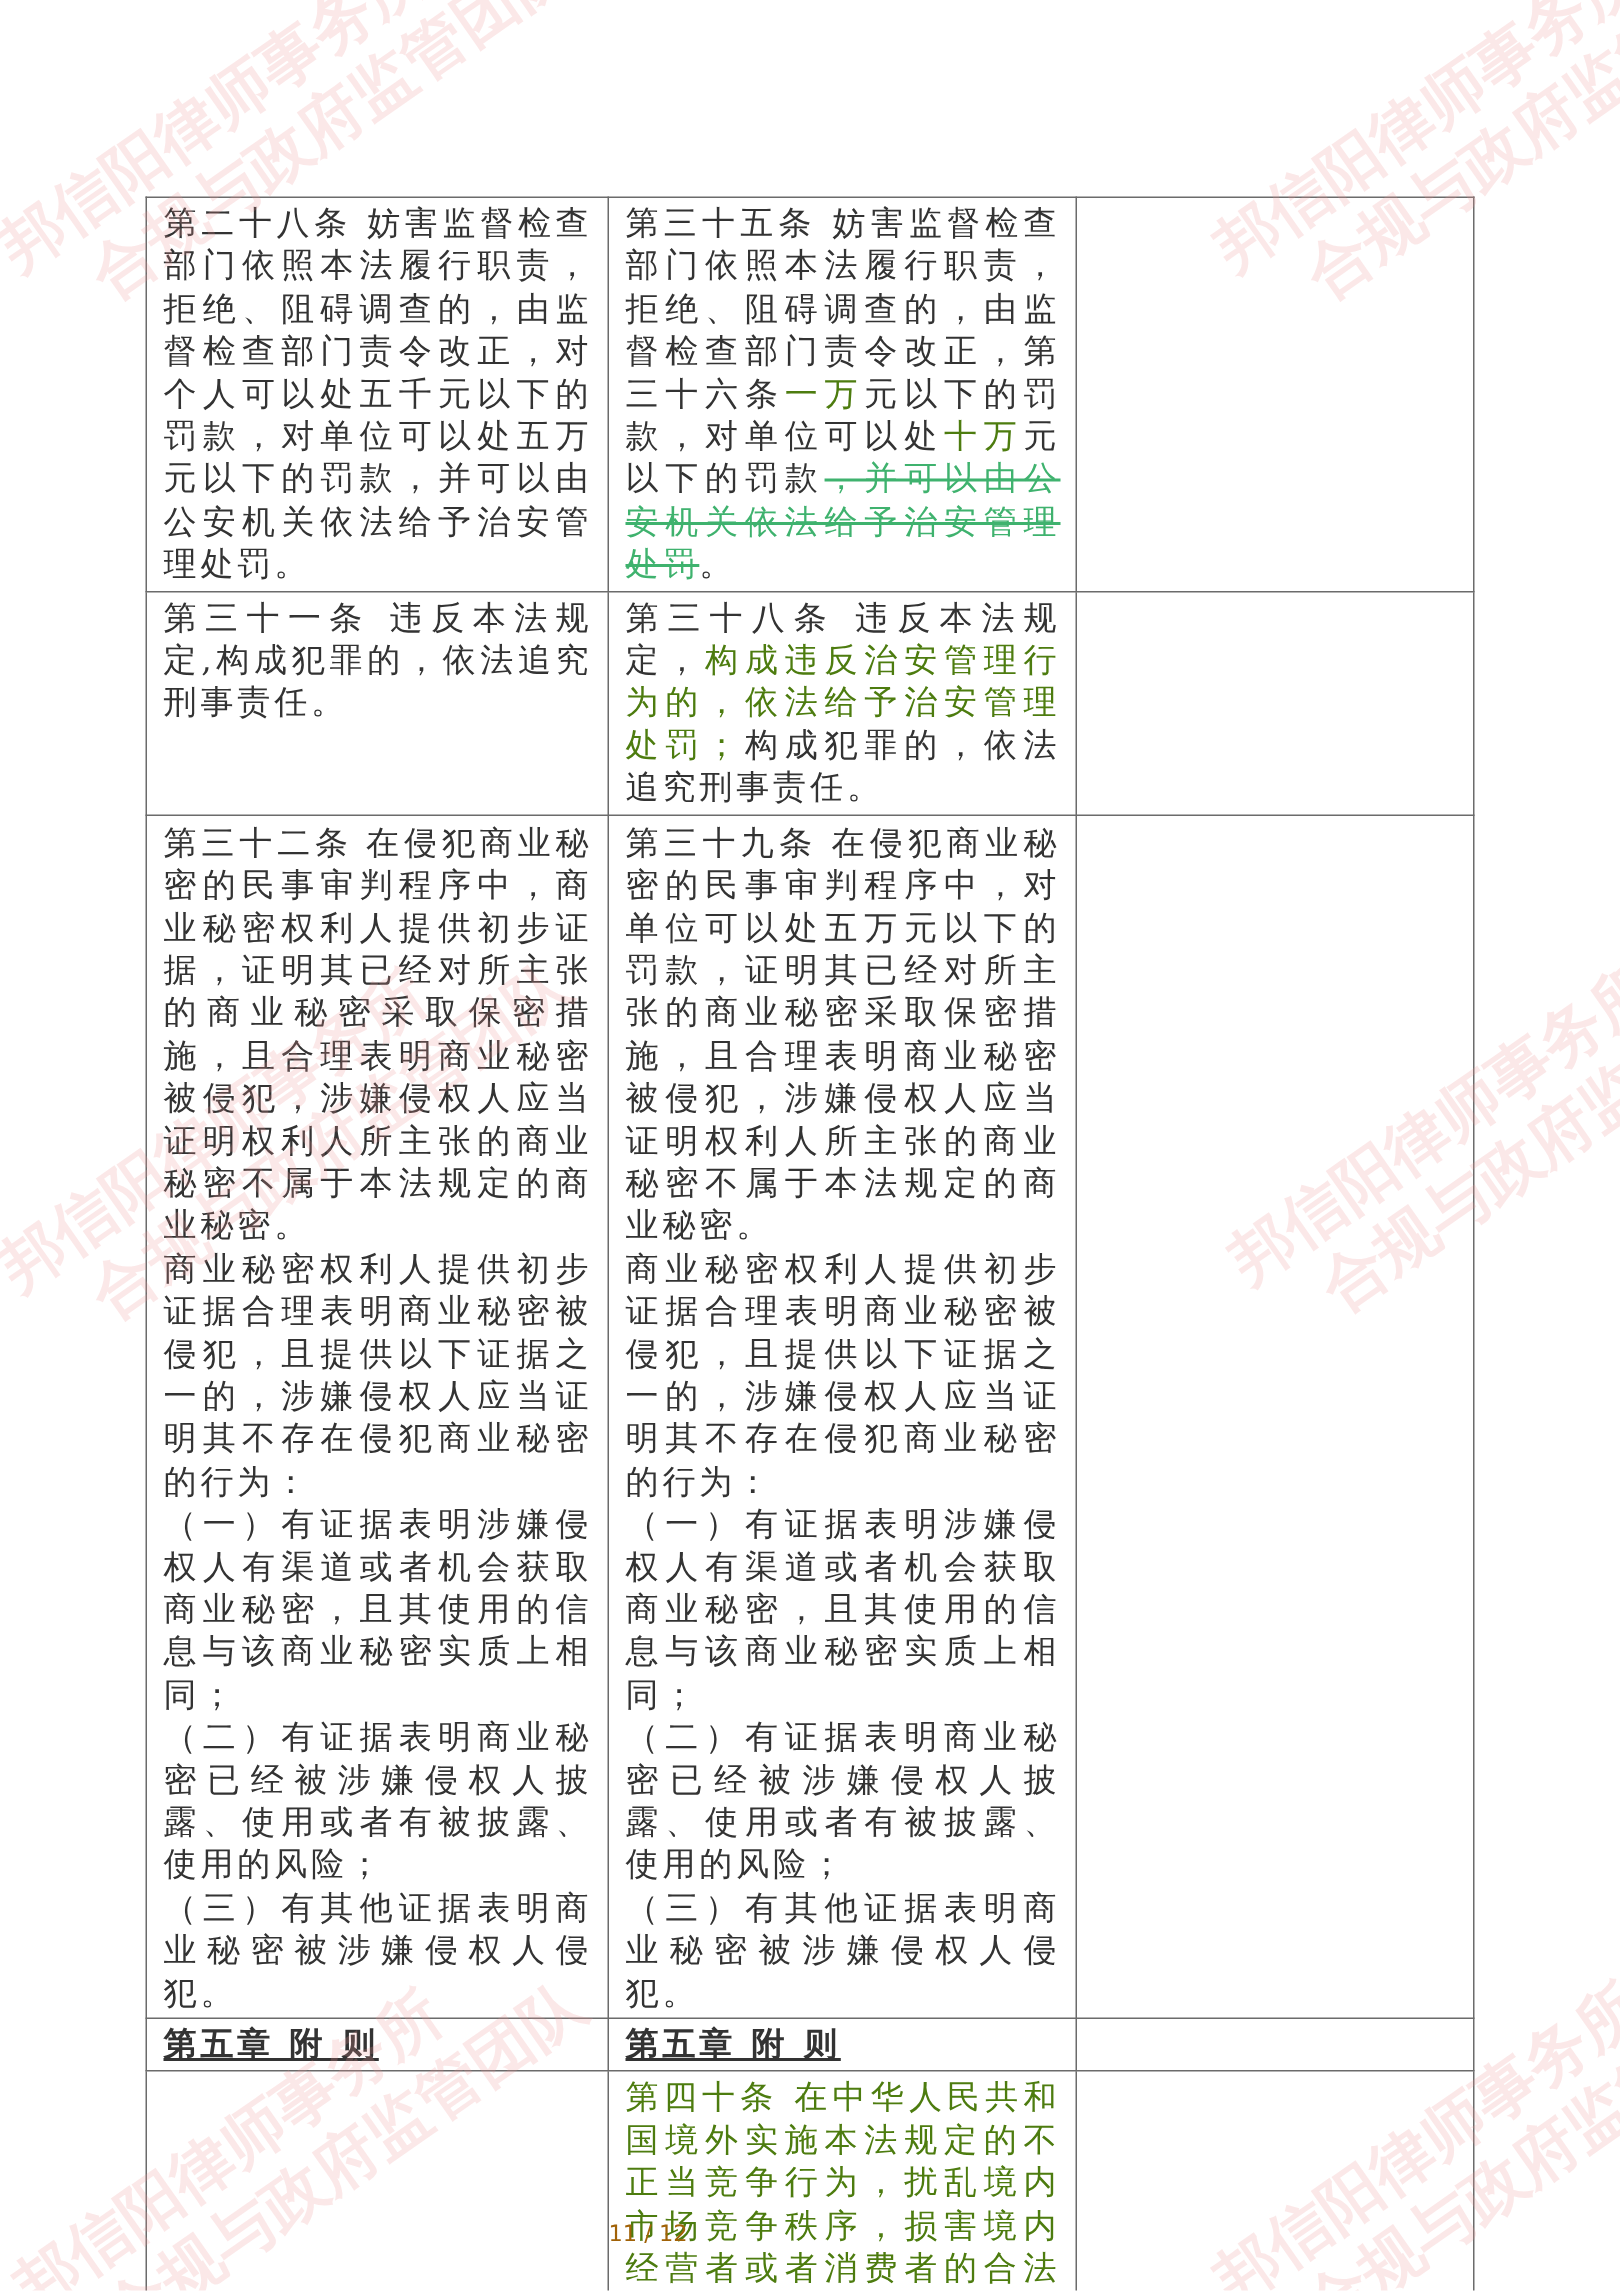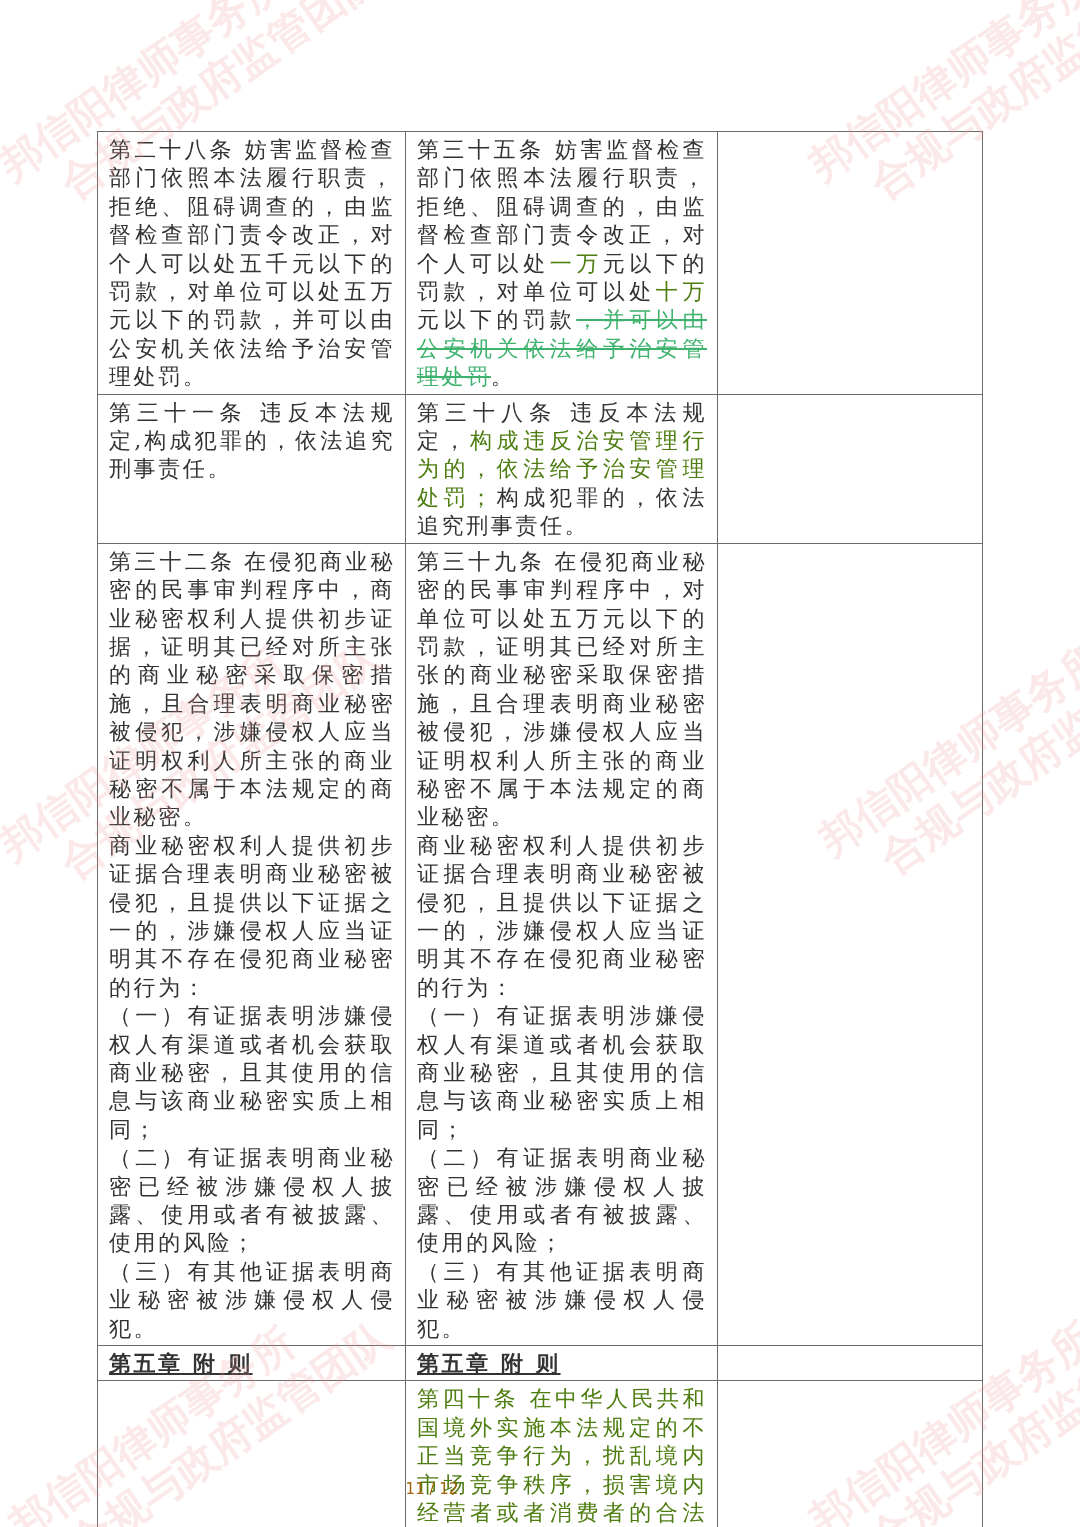--- a/index.html
+++ b/index.html
@@ -63,21 +63,21 @@
 
 <table class="cmp">
   <colgroup>
       <col class="c1">
       <col class="c2">
       <col class="c3">
     </colgroup>
   <tbody id="rows">
       <tr style="height: 199px;">
         <td><span class="">第二十八条 妨害监督检查部门依照本法履行职责，拒绝、阻碍调查的，由监督检查部门责令改正，对个人可以处五千元以下的罚款，对单位可以处五万元以下的罚款，并可以由公安机关依法给予治安管理处罚。</span></td>
-        <td><span class="">第三十五条 妨害监督检查部门依照本法履行职责，拒绝、阻碍调查的，由监督检查部门责令改正，对个人可以处</span><span class="ins">一万</span><span class="">元以下的罚款，对单位可以处</span><span class="ins">十万</span><span class="">元以下的罚款</span><span class="del">，并可以由公安机关依法给予治安管理处罚</span><span class="">。</span></td>
+        <td><span class="">第三十五条 妨害监督检查部门依照本法履行职责，拒绝、阻碍调查的，由监督检查部门责令改正，第三十六条</span><span class="ins">一万</span><span class="">元以下的罚款，对单位可以处</span><span class="ins">十万</span><span class="">元以下的罚款</span><span class="del">，并可以由公安机关依法给予治安管理处罚</span><span class="">。</span></td>
         <td></td>
       </tr>
       <tr style="height: 114px;">
         <td><span class="">第三十一条 违反本法规定,构成犯罪的，依法追究刑事责任。</span></td>
         <td><span class="">第三十八条 违反本法规定，</span><span class="ins">构成违反治安管理行为的，依法给予治安管理处罚；</span><span class="">构成犯罪的，依法追究刑事责任。</span></td>
         <td></td>
       </tr>
       <tr style="height: 567px; font-family: Liberation Serif, serif;">
         <td>
           <span class="para">第三十二条 在侵犯商业秘密的民事审判程序中，商业秘密权利人提供初步证据，证明其已经对所主张的商业秘密采取保密措施，且合理表明商业秘密被侵犯，涉嫌侵权人应当证明权利人所主张的商业秘密不属于本法规定的商业秘密。</span>

